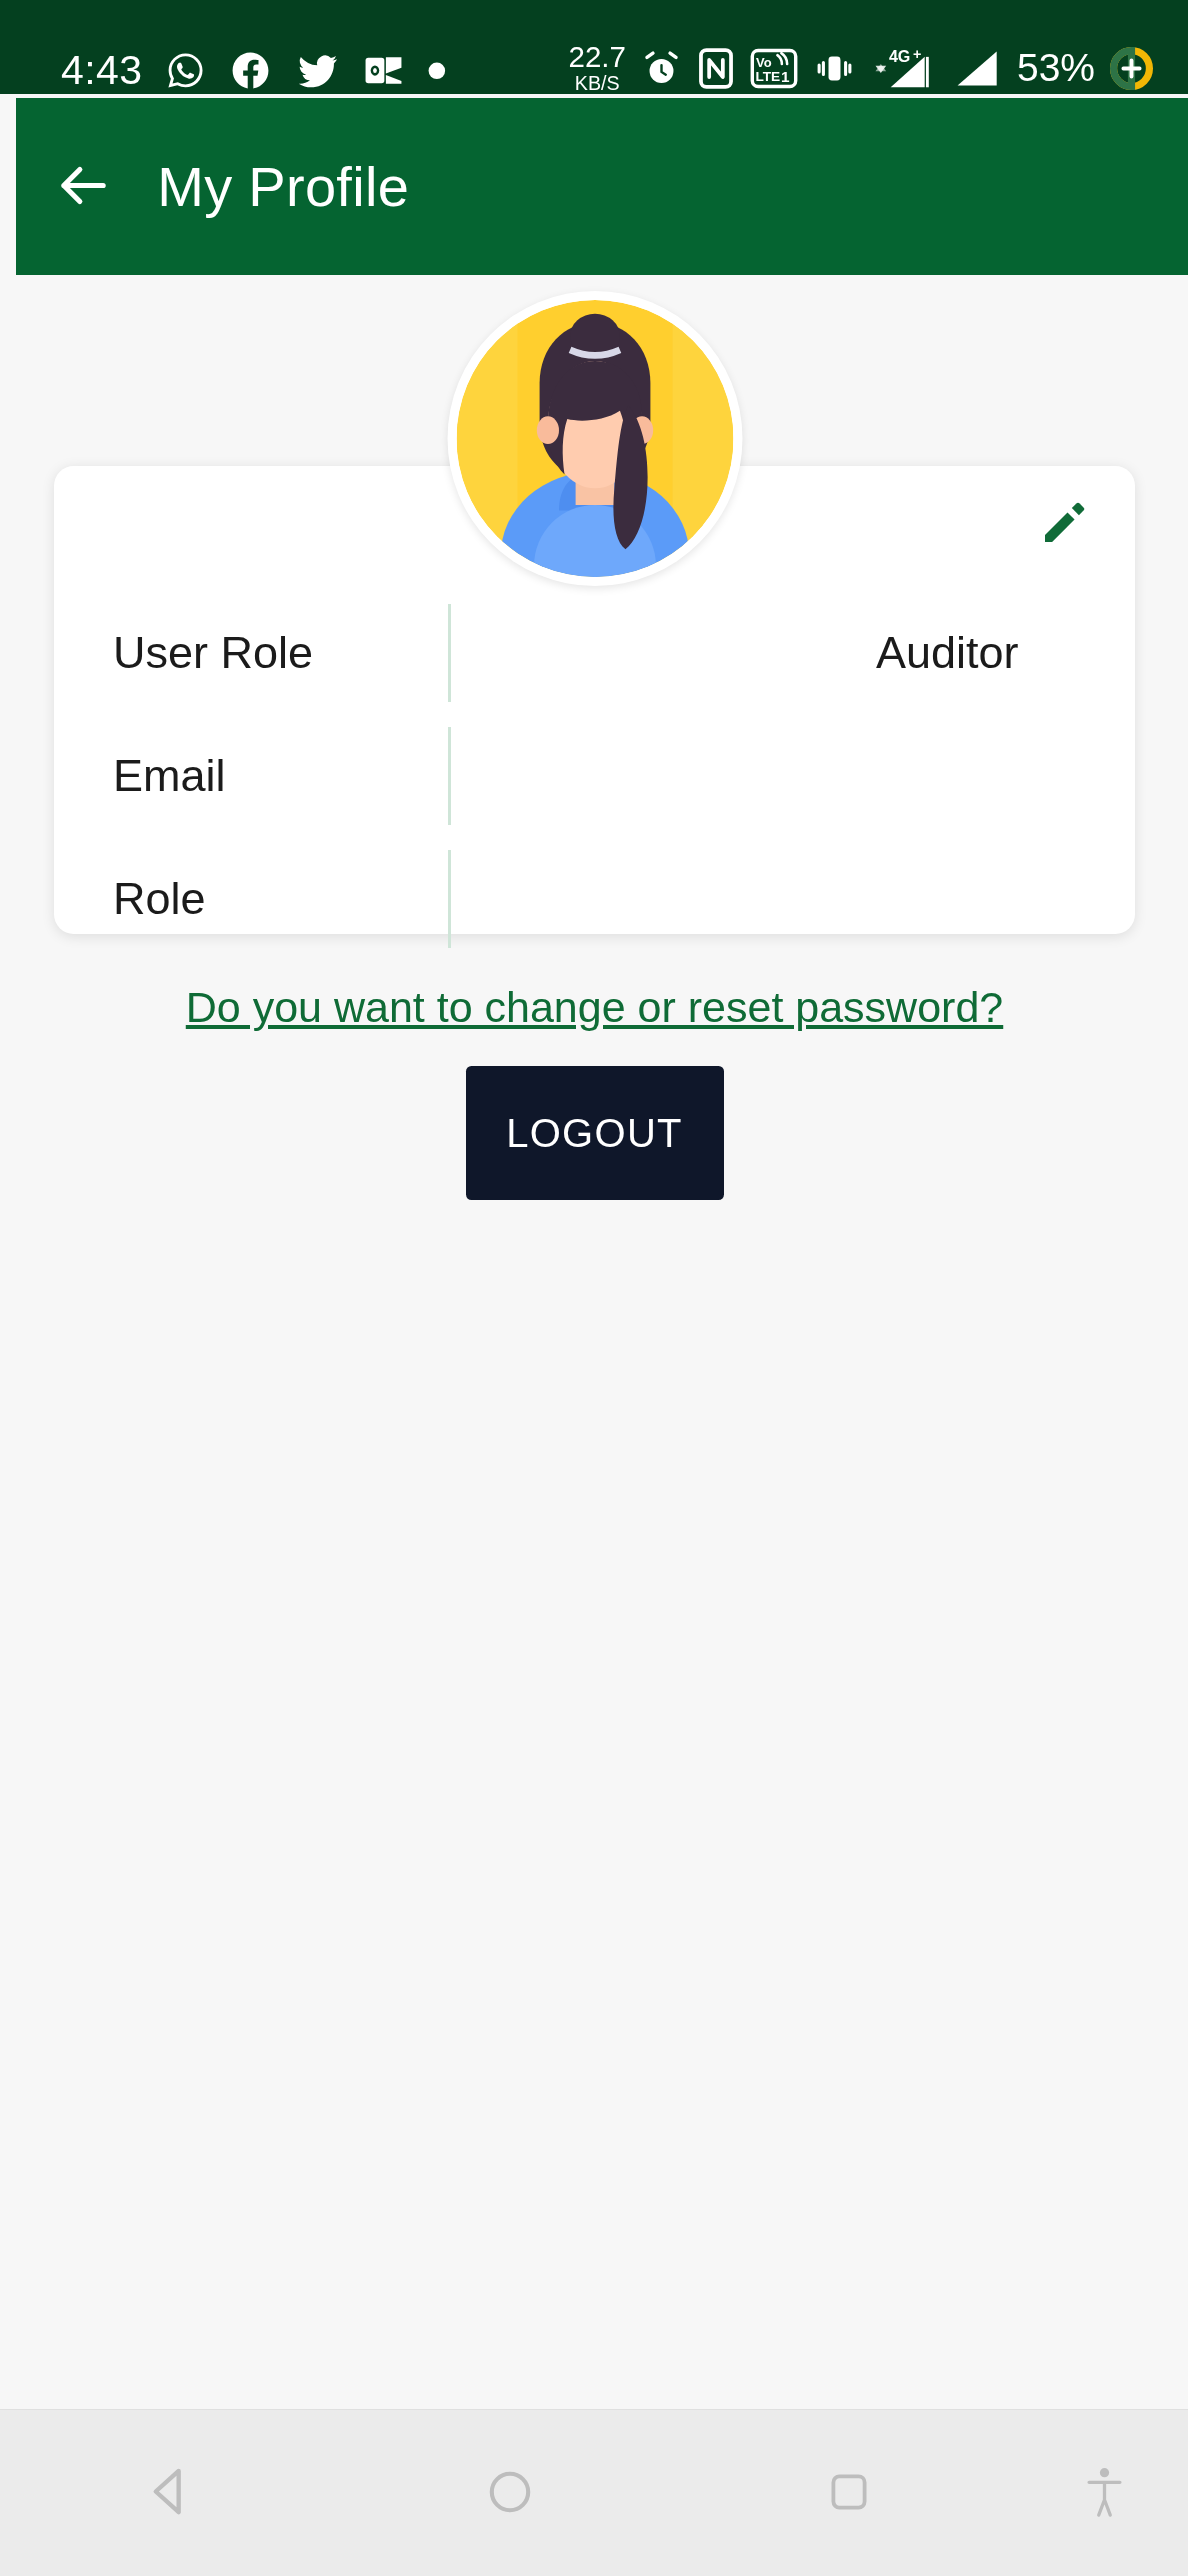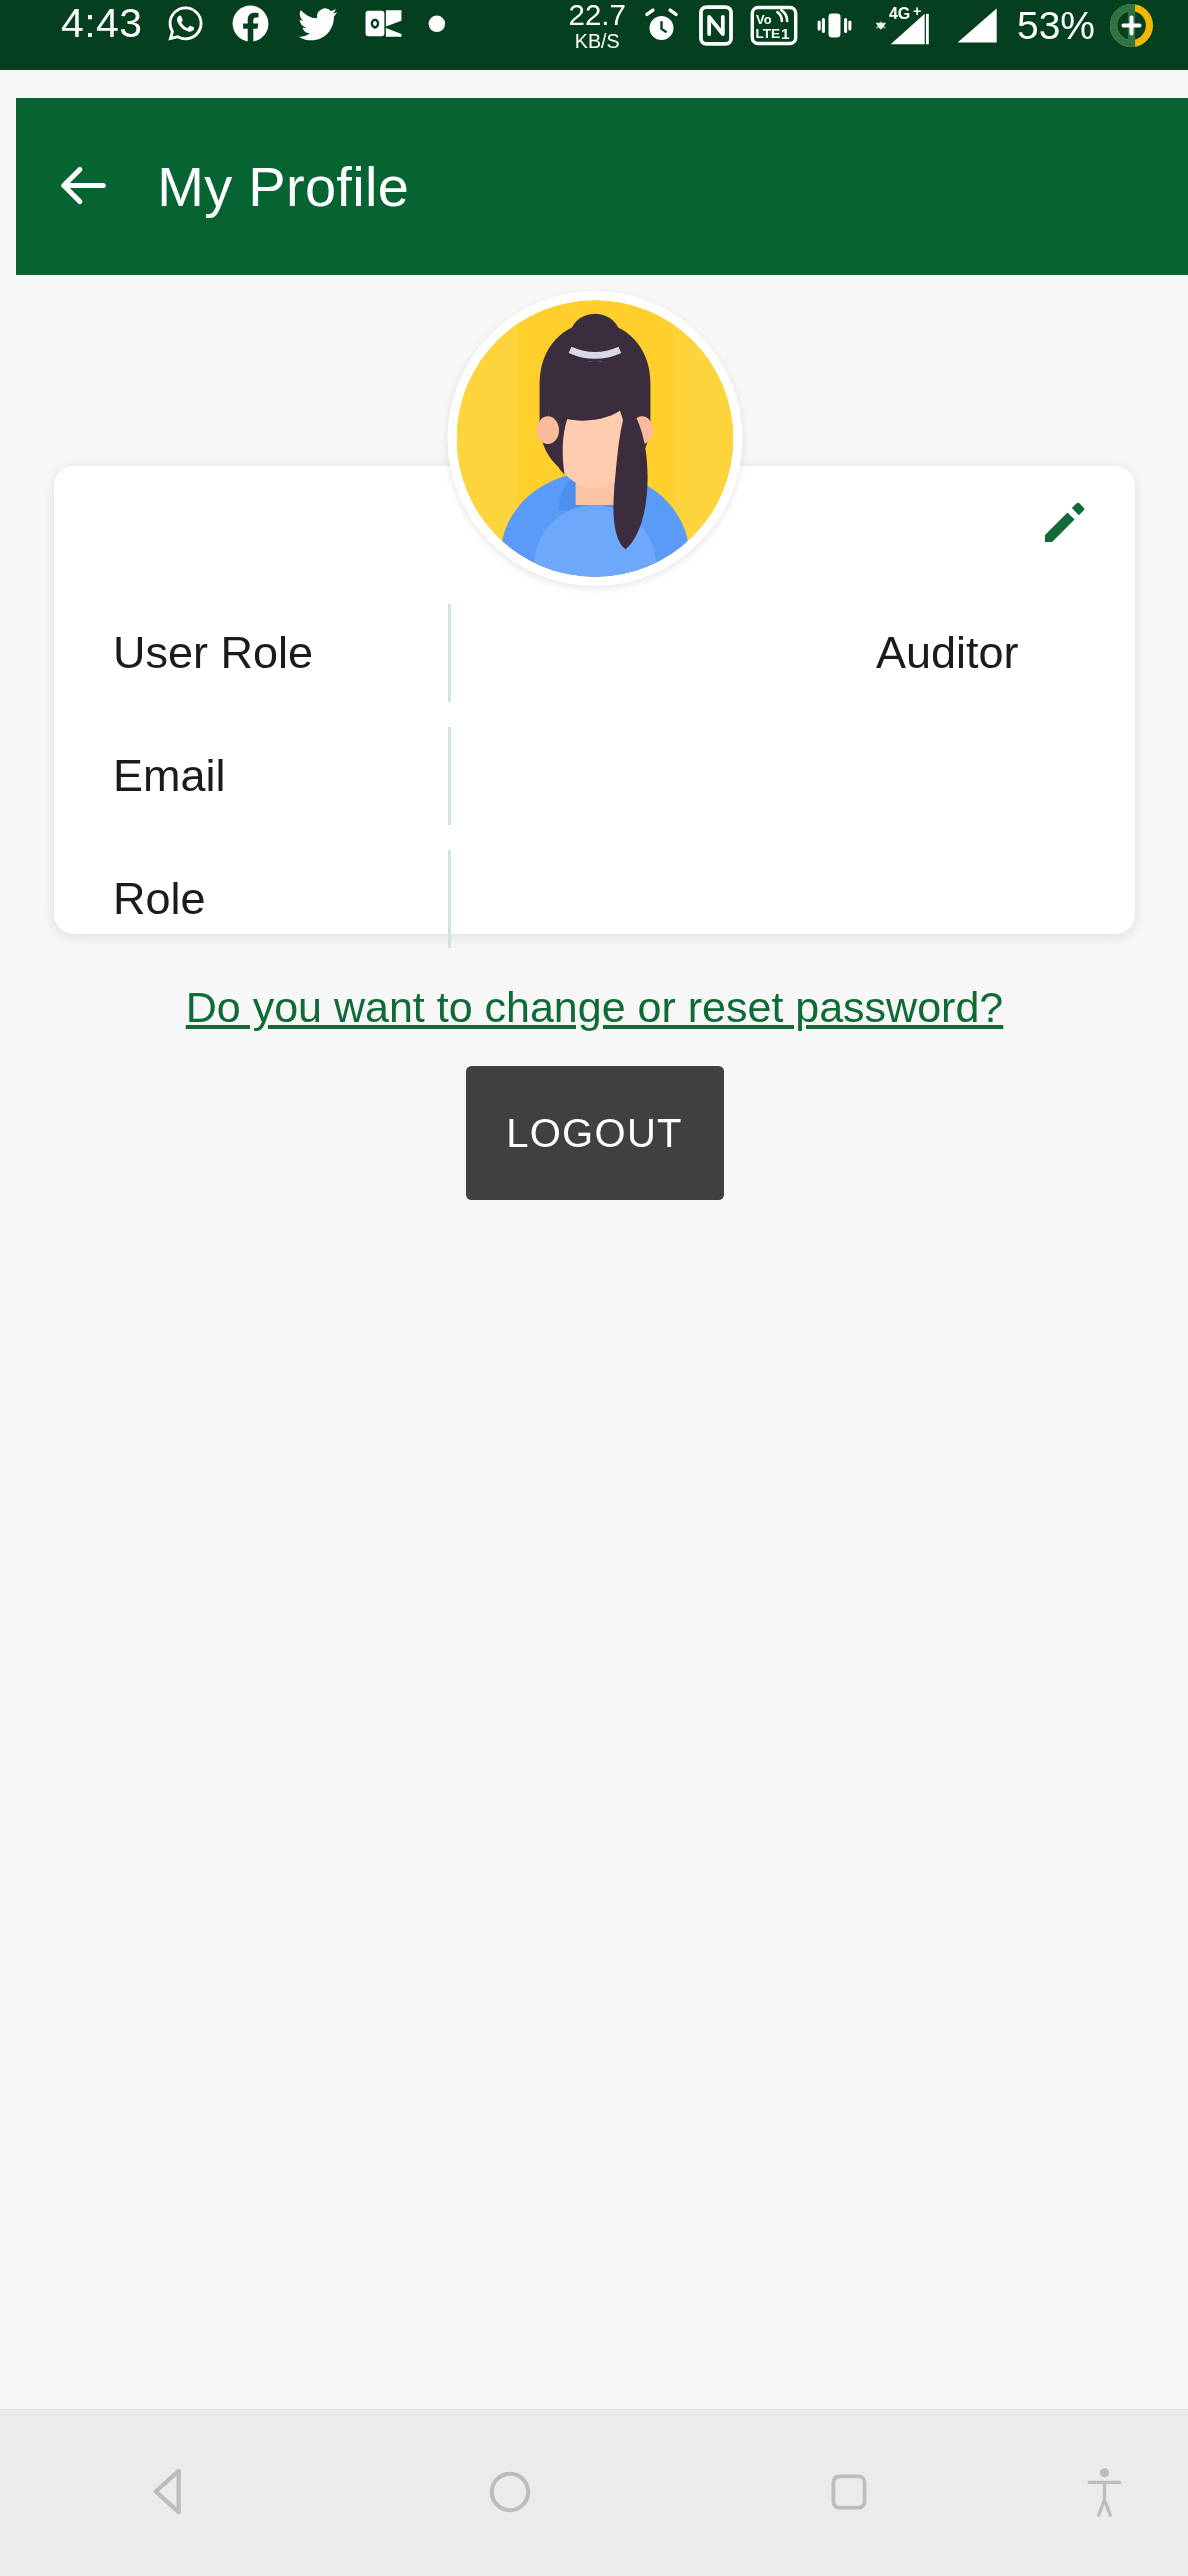--- a/index.html
+++ b/index.html
@@ -6,23 +6,23 @@
   html, body {
     width:1189px; height:2576px;
     background:#f7f7f7;
     font-family:"Liberation Sans", sans-serif;
     overflow:hidden;
   }
   .phone { position:relative; width:1189px; height:2576px; background:#f7f7f7; }
 
   
   .statusbar {
-    position:absolute; top:0; left:0; width:1189px; height:70px;
+    position:absolute; top:0; left:0; width:1189px; height:94px;
     background:#04401f;
-    display:flex; align-items:flex-start; color:#ffffff;
+    display:flex; align-items:flex-end; color:#ffffff;
   }
   .sb-left { display:flex; align-items:center; padding-left:61px; gap:23px; }
   .sb-right { display:flex; align-items:center; margin-left:auto; padding-right:36px; gap:15px; }
   .sb-time { font-size:41px; letter-spacing:0.4px; font-weight:400; }
   .sb-ico { display:flex; align-items:center; justify-content:center; }
   .sb-ico svg { display:block; }
   .net-speed { display:flex; flex-direction:column; align-items:center; line-height:1; }
   .net-speed .n1 { font-size:29.5px; }
   .net-speed .n2 { font-size:19.7px; margin-top:2.7px; }
   .sb-batt-text { font-size:39px; }
@@ -68,21 +68,21 @@
 
   
   .reset-link {
     position:absolute; top:708px; left:0; width:100%; text-align:center;
     font-size:43px; color:#0f6b36; text-decoration:underline; cursor:pointer;
   }
 
   
   .logout {
     position:absolute; top:791px; left:50%; transform:translateX(-50%);
-    width:258px; height:134px; background:#404040; border:none; border-radius:5.4px;
+    width:258px; height:134px; background:#0f172a; border:none; border-radius:5.4px;
     color:#ffffff; font-size:40px; font-family:"Liberation Sans", sans-serif;
     letter-spacing:1.3px; cursor:pointer;
   }
 
   
   .navbar {
     position:absolute; bottom:0; left:0; width:1189px; height:167px;
     background:#ebebeb; border-top:0.9px solid #e0e0e0;
     display:flex; align-items:center;
   }

